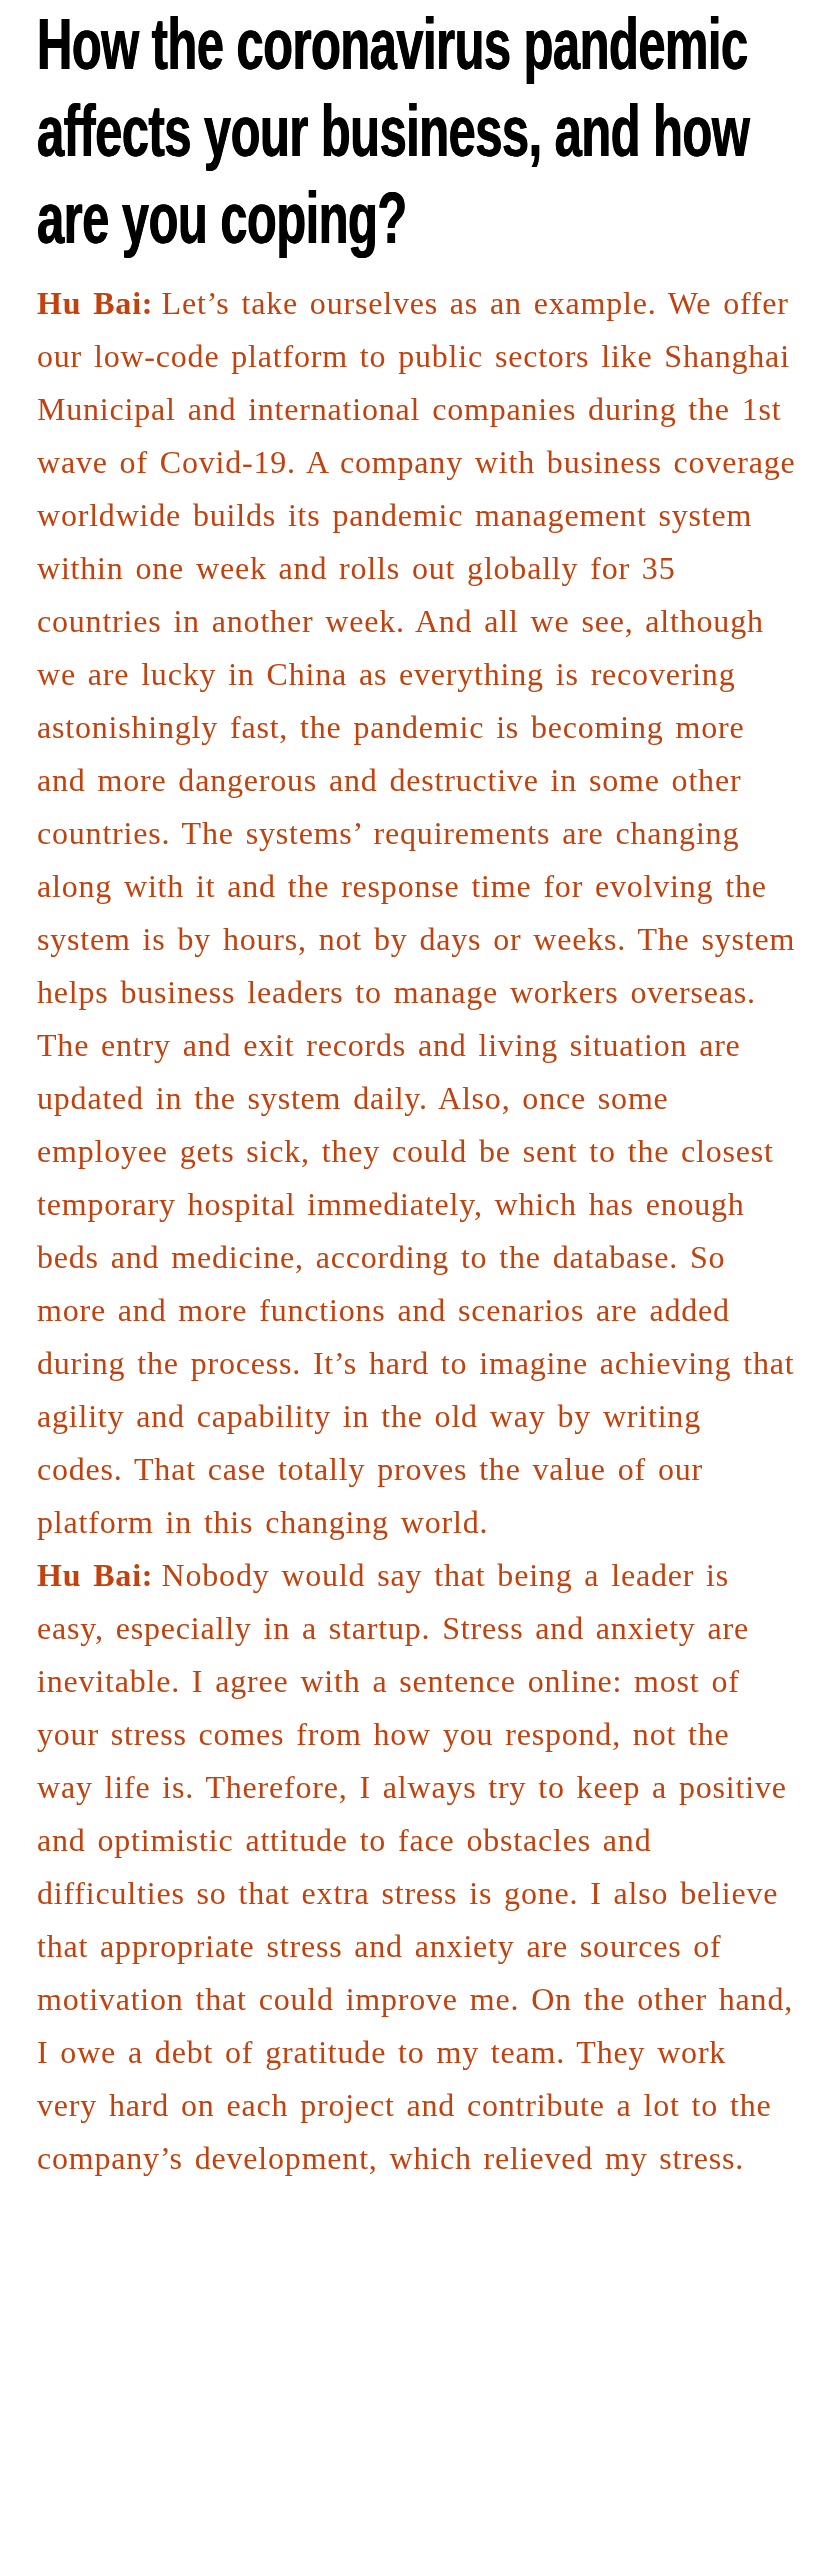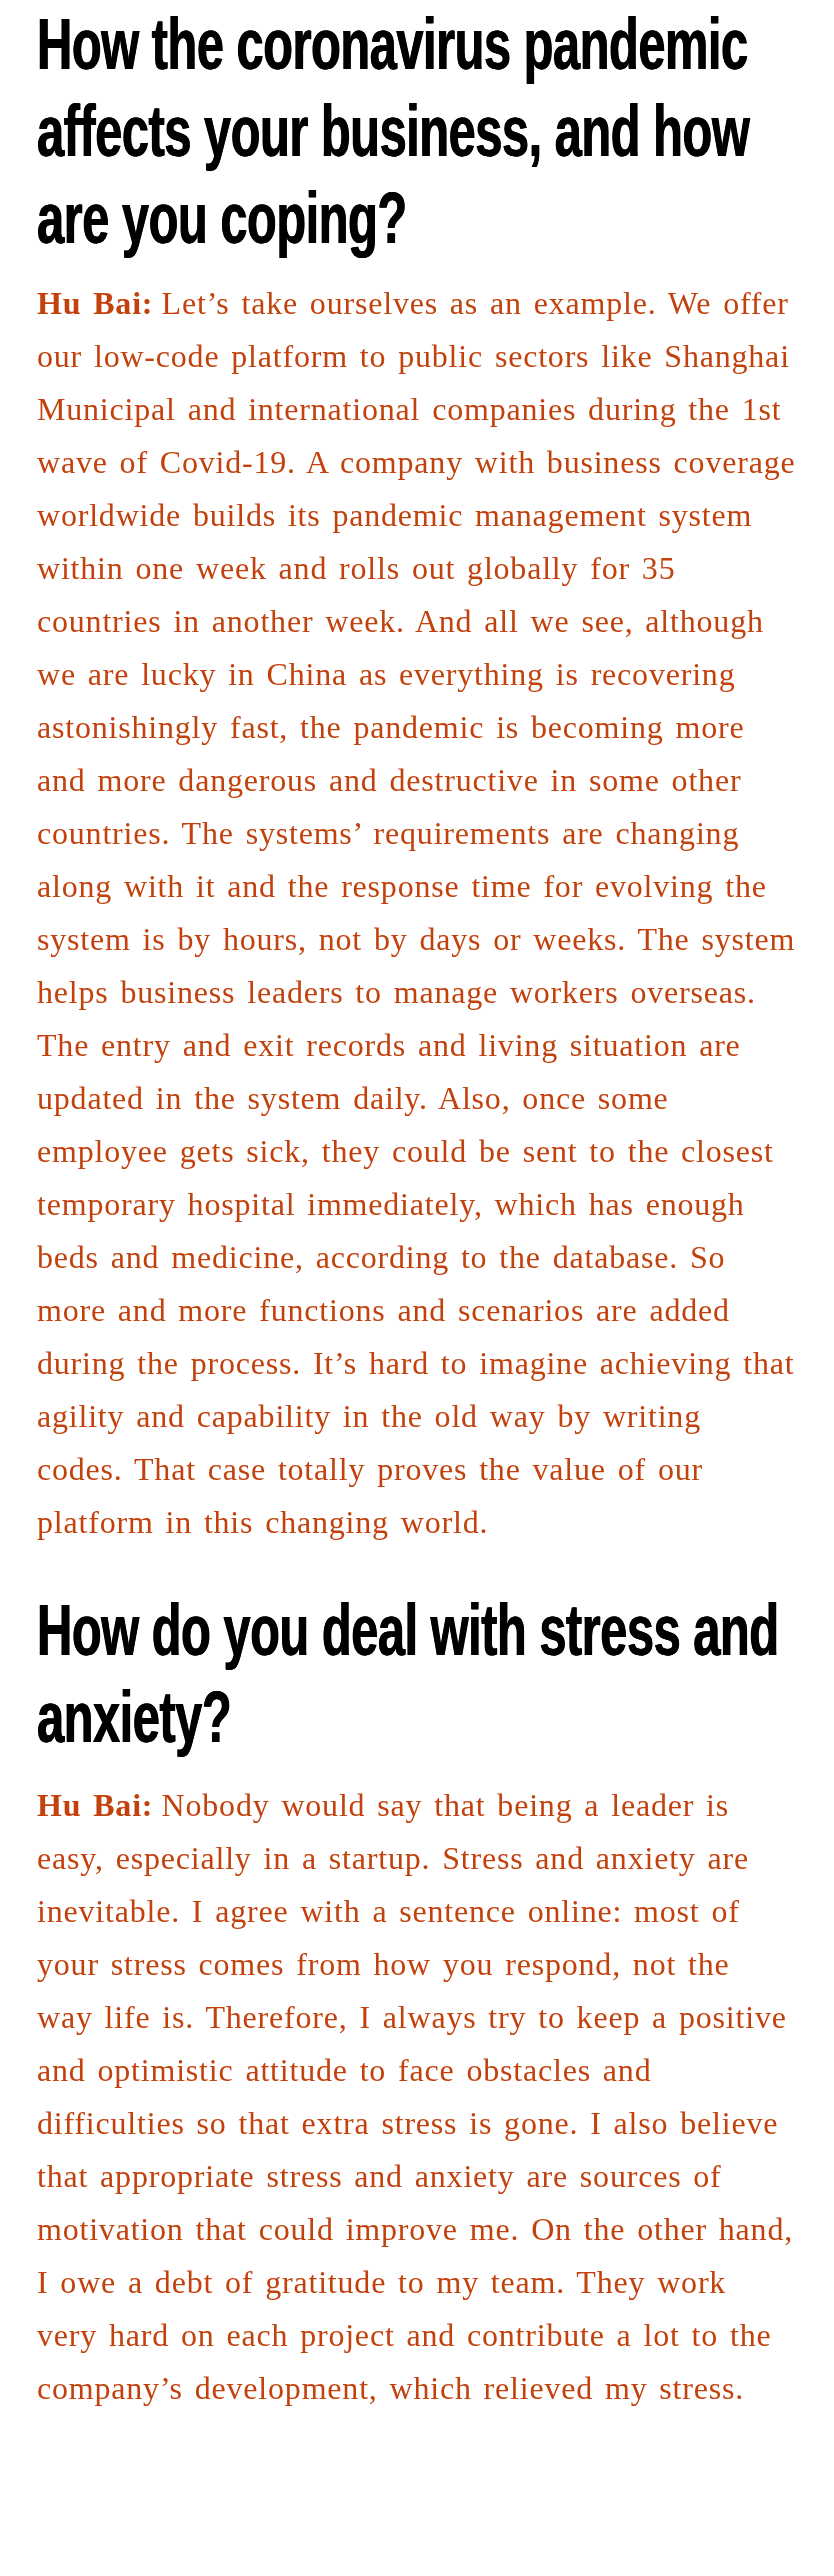--- a/index.html
+++ b/index.html
@@ -59,22 +59,19 @@
   <section>
     <h1 class="headline">
       <span class="condense">How the coronavirus pandemic affects your business, and how are you coping?</span>
     </h1>
     <p class="para">
       <strong class="speaker">Hu Bai:</strong><span>Let’s take ourselves as an example. We offer our low-code platform to public sectors like Shanghai Municipal and international companies during the 1st wave of Covid-19. A company with business coverage worldwide builds its pandemic management system within one week and rolls out globally for 35 countries in another week. And all we see, although we are lucky in China as everything is recovering astonishingly fast, the pandemic is becoming more and more dangerous and destructive in some other countries. The systems’ requirements are changing along with it and the response time for evolving the system is by hours, not by days or weeks. The system helps business leaders to manage workers overseas. The entry and exit records and living situation are updated in the system daily. Also, once some employee gets sick, they could be sent to the closest temporary hospital immediately, which has enough beds and medicine, according to the database. So more and more functions and scenarios are added during the process. It’s hard to imagine achieving that agility and capability in the old way by writing codes. That case totally proves the value of our platform in this changing world.</span>
     </p>
   </section>
 
   <section>
-    <h1 class="headline second">
-      <span class="condense">How do you deal with stress and anxiety?</span>
-    </h1>
     <p class="para">
       <strong class="speaker">Hu Bai:</strong><span>Nobody would say that being a leader is easy, especially in a startup. Stress and anxiety are inevitable. I agree with a sentence online: most of your stress comes from how you respond, not the way life is. Therefore, I always try to keep a positive and optimistic attitude to face obstacles and difficulties so that extra stress is gone. I also believe that appropriate stress and anxiety are sources of motivation that could improve me. On the other hand, I owe a debt of gratitude to my team. They work very hard on each project and contribute a lot to the company’s development, which relieved my stress.</span>
     </p>
   </section>
 
 </main>
 
 
 </body></html>

